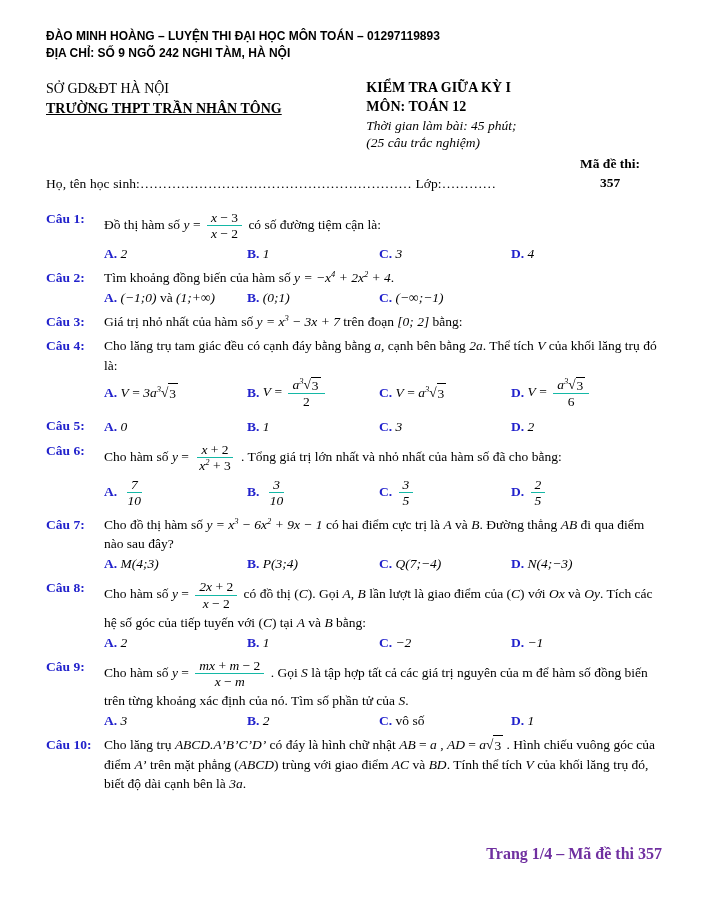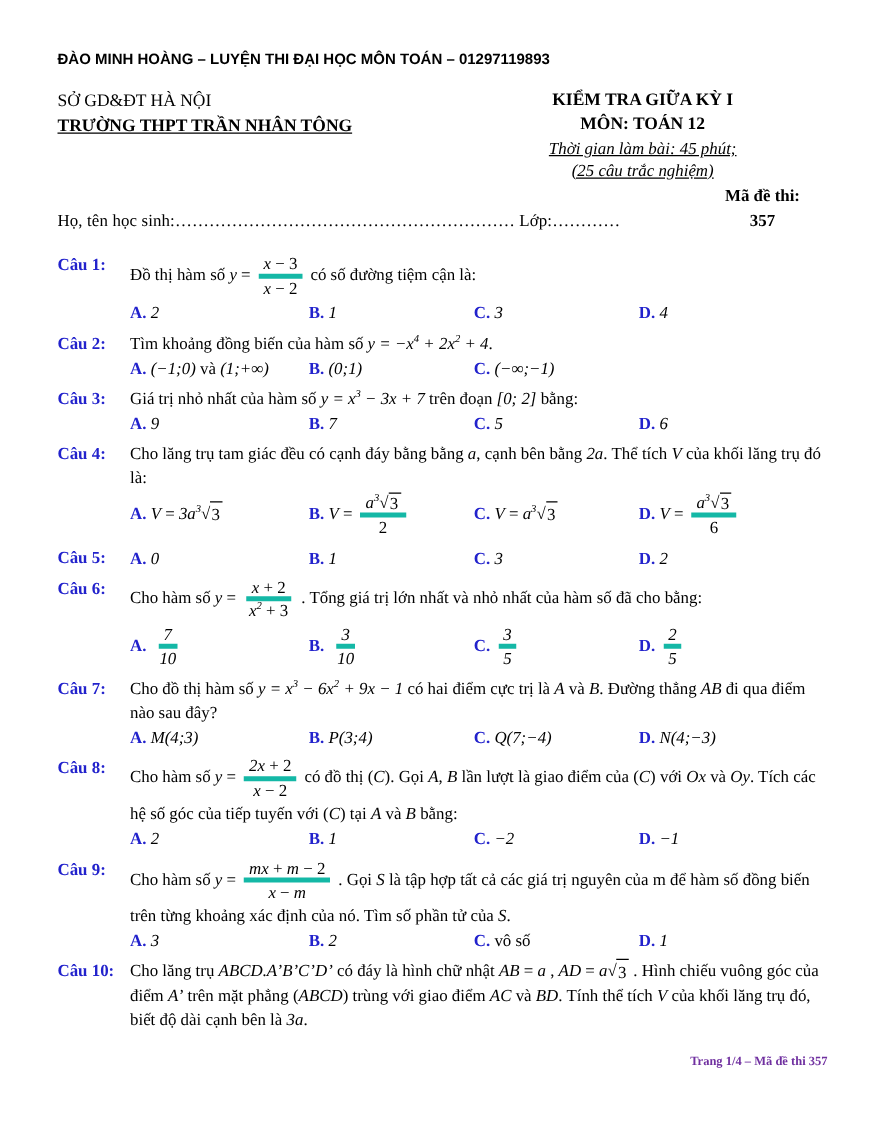--- a/index.html
+++ b/index.html
@@ -1,37 +1,37 @@
 <!DOCTYPE html>
 <html style="--blue: #2222cc; --purple: #7030a0;"><head>
 <meta charset="utf-8">
 <style>
   :root { --blue:#2222cc; --purple:#7030a0; }
   * { box-sizing:border-box; }
   html,body { margin:0; padding:0; background:#fff; }
   body { width:708px; height:913px; overflow:hidden; }
   .sheet {
     position:relative; width:708px; height:815px;
-    padding:39px 46px 0 46px;
+    padding:28px 46px 0 46px;
     font-family:"Liberation Serif","DejaVu Serif",serif;
     font-size:13.5px; color:#000; line-height:1.42;
   }
   
   .coach {
     font-family:"Liberation Sans","DejaVu Sans",sans-serif;
     font-weight:bold; font-size:12px; line-height:1.45; margin-bottom:16px;
   }
   
   .head-row { display:flex; }
   .head-left { width:52%; text-align:left; }
   .head-left .dept { font-size:14px; }
   .head-left .school { font-size:14px; font-weight:bold; text-decoration:underline; }
-  .head-right { width:48%; text-align:center; }
+  .head-right { width:48%; }
   .head-right .exam-title, .head-right .subject { font-weight:bold; font-size:14px; line-height:1.35; }
-  .head-right .note { font-style:italic; font-size:13.5px; line-height:1.3;text-decoration:underline; }
+  .head-right .note { font-style:italic; font-size:13.5px; line-height:1.3; }
   
   .code-student-row { display:flex; align-items:flex-end; margin-top:2px; }
   .student-line { flex:1; letter-spacing:0.1px; }
   .code-block { width:104px; text-align:center; font-weight:bold; line-height:1.45; }
   
   .questions { margin-top:16px; }
   .q { display:flex; margin-bottom:5px; }
   .q-num { width:58px; flex-shrink:0; color:var(--blue); font-weight:bold; }
   .q-body { flex:1; min-width:0; }
   .q-text i, .q-opts i { font-family:inherit; }
@@ -39,39 +39,40 @@
     display:grid; grid-template-columns:143px 132px 132px 1fr;
     align-items:center; margin-top:1px;
   }
   .opt { white-space:nowrap; }
   .opt-letter { color:var(--blue); font-weight:bold; }
   
   .frac {
     display:inline-flex; flex-direction:column; align-items:center;
     vertical-align:middle; margin:1px 3px; line-height:1.15; text-align:center;
   }
-  .fnum { padding:0 4px; border-bottom:4px solid #14b8a6; display:block; }
+  .fnum { padding:0 4px; border-bottom:1px solid #14b8a6; display:block; }
   .fden { padding:0 4px; display:block; }
   .sqrt { display:inline-flex; align-items:flex-start; white-space:nowrap; }
   .rsign { font-style:normal; }
   .rad { border-top:1px solid #000; padding:0 2px 0 1px; }
   .sup { font-size:0.63em; vertical-align:super; line-height:0; font-style:italic; }
   
   .footer {
     position:absolute; top:843px; right:46px;
-    color:var(--purple); font-weight:bold; font-size:10px;
+    color:var(--purple); font-weight:bold; font-size:16px;
   }
 </style>
 </head>
 <body>
 
 <div class="sheet">
 
   <div class="coach">
     <div>ĐÀO MINH HOÀNG – LUYỆN THI ĐẠI HỌC MÔN TOÁN – 01297119893</div>
+    <div>ĐỊA CHỈ: SỐ 9 NGÕ 242 NGHI TÀM, HÀ NỘI</div>
   </div>
 
   <div class="head-row">
     <div class="head-left">
       <div class="dept">SỞ GD&amp;ĐT HÀ NỘI</div>
       <div class="school">TRƯỜNG THPT TRẦN NHÂN TÔNG</div>
     </div>
     <div class="head-right">
       <div class="exam-title">KIỂM TRA GIỮA KỲ I</div>
       <div class="subject">MÔN: TOÁN 12</div>
@@ -115,26 +116,20 @@
             <div class="opt"><span class="opt-letter">A.</span>&nbsp;<span class="opt-val"><i>(−1;0)</i> và <i>(1;+∞)</i></span></div>
             <div class="opt"><span class="opt-letter">B.</span>&nbsp;<span class="opt-val"><i>(0;1)</i></span></div>
             <div class="opt"><span class="opt-letter">C.</span>&nbsp;<span class="opt-val"><i>(−∞;−1)</i></span></div>
           </div>
         </div>
       </div>
       <div class="q">
         <div class="q-num">Câu 3:</div>
         <div class="q-body">
           <div class="q-text">Giá trị nhỏ nhất của hàm số <i>y = x</i><span class="sup">3</span> <i>− 3x + 7</i> trên đoạn <i>[0; 2]</i> bằng:</div>
-          <div class="q-opts">
-            <div class="opt"><span class="opt-letter">A.</span>&nbsp;<span class="opt-val"><i>9</i></span></div>
-            <div class="opt"><span class="opt-letter">B.</span>&nbsp;<span class="opt-val"><i>7</i></span></div>
-            <div class="opt"><span class="opt-letter">C.</span>&nbsp;<span class="opt-val"><i>5</i></span></div>
-            <div class="opt"><span class="opt-letter">D.</span>&nbsp;<span class="opt-val"><i>6</i></span></div>
-          </div>
         </div>
       </div>
       <div class="q">
         <div class="q-num">Câu 4:</div>
         <div class="q-body">
           <div class="q-text">Cho lăng trụ tam giác đều có cạnh đáy bằng bằng <i>a</i>, cạnh bên bằng <i>2a</i>. Thể tích <i>V</i> của khối lăng trụ đó là:</div>
           <div class="q-opts">
             <div class="opt"><span class="opt-letter">A.</span>&nbsp;<span class="opt-val"><i>V</i> = <i>3a</i><span class="sup">3</span><span class="sqrt">
                   <span class="rsign">√</span>
                   <span class="rad">3</span>

